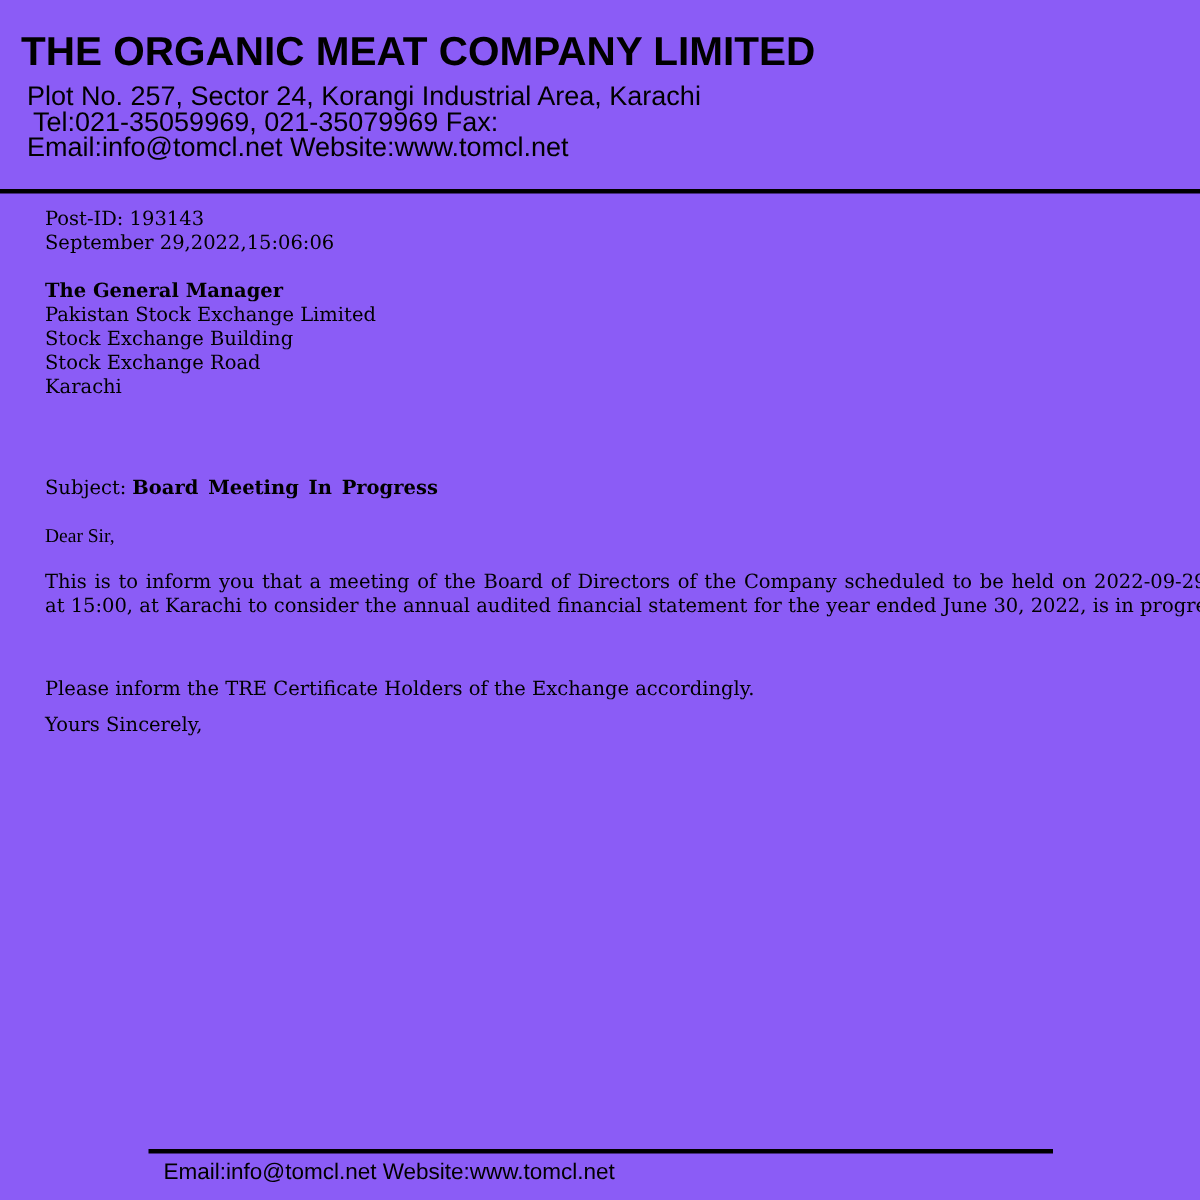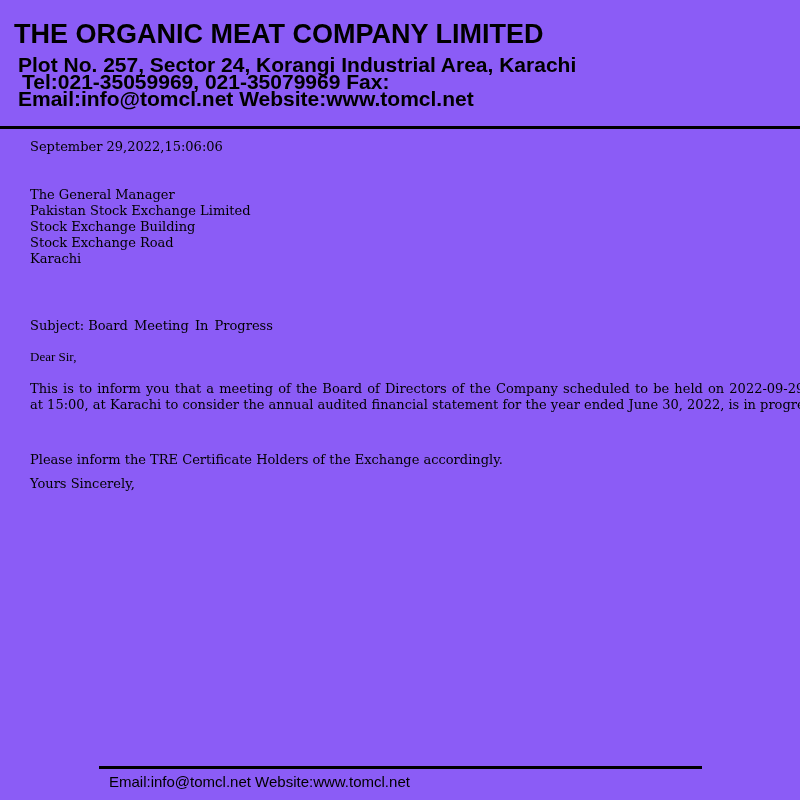--- a/index.html
+++ b/index.html
@@ -18,41 +18,40 @@
   }
   
   .company-title {
     position: absolute; left: 14px; top: 21px;
     font-family: "Liberation Sans", sans-serif;
     font-weight: bold; font-size: 27px; line-height: 1;
     white-space: nowrap; letter-spacing: 0;
   }
   .header-sub {
     position: absolute; left: 18px; top: 56px;
-    font-size: 21px; line-height: 17px;
+    font-size: 18px; line-height: 17px;
     white-space: nowrap;
-    font-weight: bold;
   }
   .header-sub .indent { padding-left: 4px; }
   .header-divider {
     position: absolute; left: 0; top: 126px;
     width: 800px; height: 3px; background: #000;
   }
   
   .serif {
     font-family: "DejaVu Serif", serif;
     font-size: 13px; line-height: 16px;
     white-space: nowrap;
   }
   .meta-block   { position: absolute; left: 30px; top: 139px; }
   .recipient    { position: absolute; left: 30px; top: 187px; }
-  .recipient .bold-line { font-weight: normal; }
+  .recipient .bold-line { font-weight: bold; }
   .subject-line { position: absolute; left: 30px; top: 318px; }
   .subject-line .subj-label { margin-right: 4px; }
-  .subject-line .subj-text  { font-weight: normal; word-spacing: 2px; margin-top: 40px; }
+  .subject-line .subj-text  { font-weight: bold; word-spacing: 2px; margin-top: 40px; }
   .salutation   { position: absolute; left: 30px; top: 349px; font-family: Liberation Serif, serif; }
   .body-para    { position: absolute; left: 30px; top: 381px; }
   .body-para .l1 { word-spacing: 1px; }
   .request-line { position: absolute; left: 30px; top: 428px; margin-top: 24px; }
   .closing      { position: absolute; left: 30px; top: 476px; }
   
   .footer-divider {
     position: absolute; left: 99px; top: 766px;
     width: 603px; height: 3px; background: #000;
   }
@@ -72,20 +71,21 @@
 
   <div class="header-sub">
     <div>Plot No. 257, Sector 24, Korangi Industrial Area, Karachi</div>
     <div class="indent">Tel:021-35059969, 021-35079969 Fax:</div>
     <div>Email:info@tomcl.net Website:www.tomcl.net</div>
   </div>
 
   <div class="header-divider"></div>
 
   <div class="meta-block serif">
+    <div>Post-ID: 193143</div>
     <div>September 29,2022,15:06:06</div>
   </div>
 
   <div class="recipient serif">
     <div class="bold-line">The General Manager</div>
     <div>Pakistan Stock Exchange Limited</div>
     <div>Stock Exchange Building</div>
     <div>Stock Exchange Road</div>
     <div>Karachi</div>
   </div>

